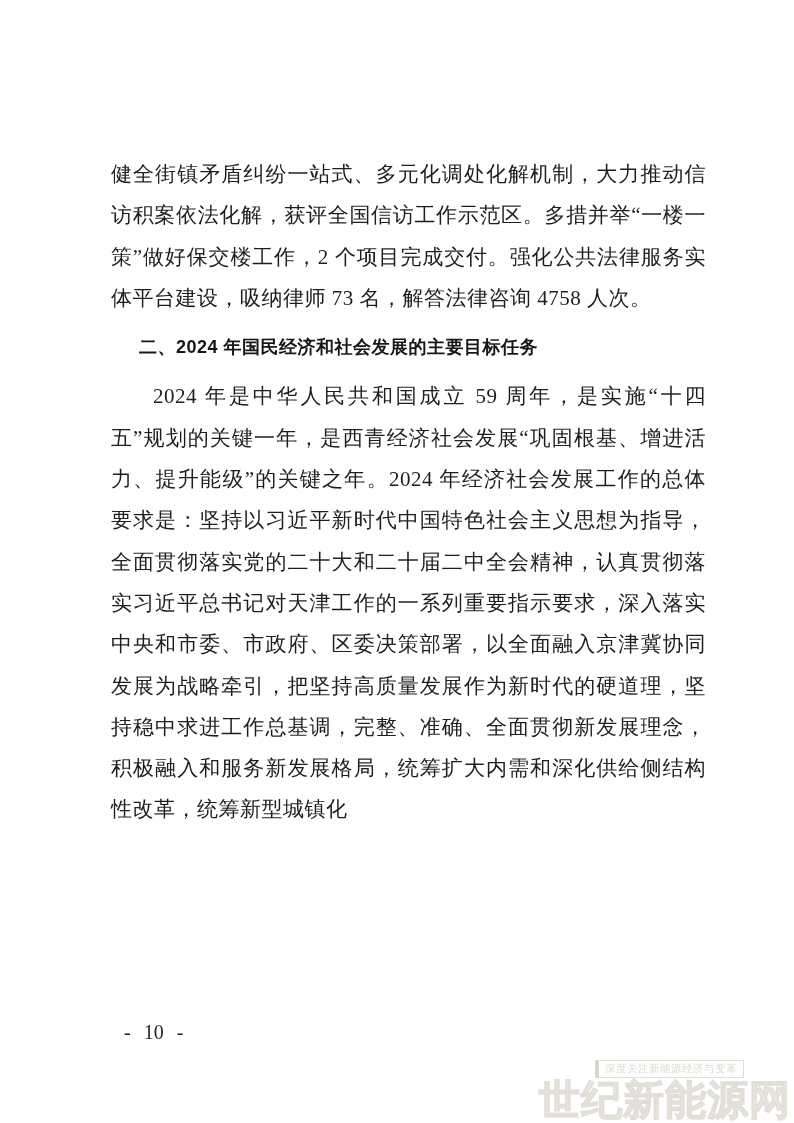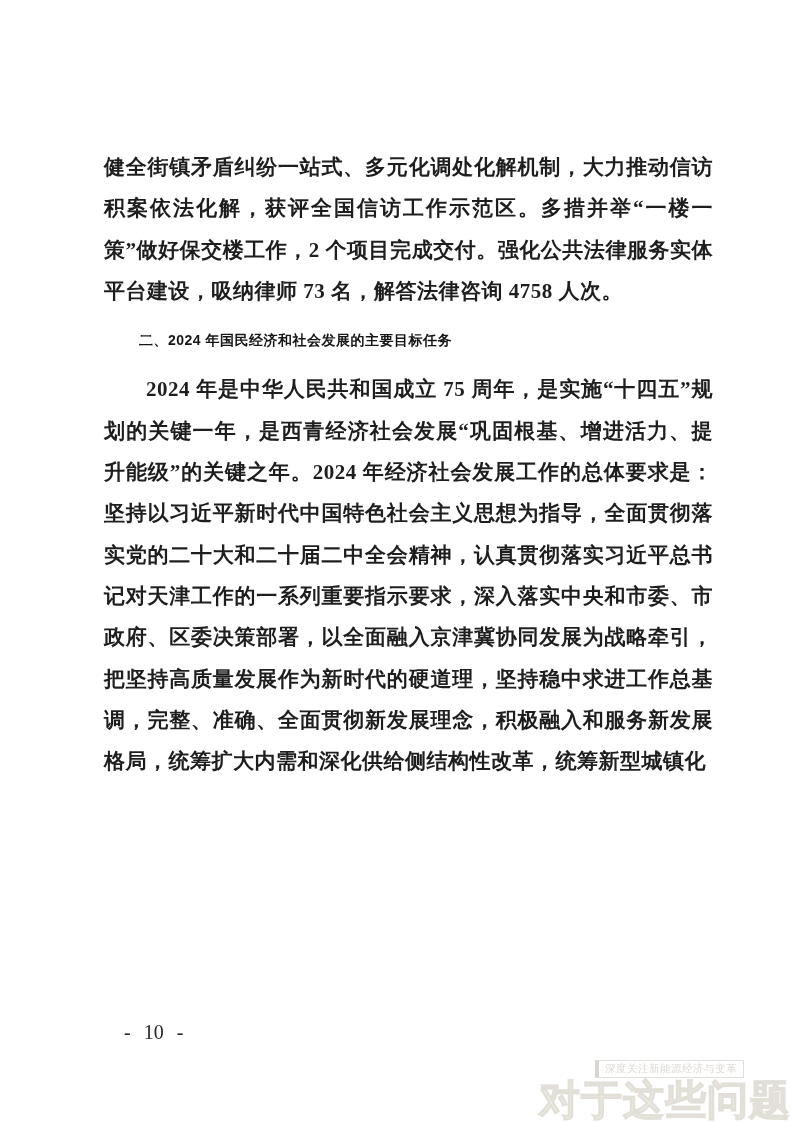--- a/index.html
+++ b/index.html
@@ -21,30 +21,29 @@
     top: 146px;
     width: 611px;
     font-size: 21px;
     line-height: 41.3px;
     letter-spacing: 0.5px;
     color: #1e1e1e;
     text-align: justify;
     text-justify: inter-character;
   }
   .para {
-    margin: 1px;
+    margin: 8px;
     text-indent: 2em;
-    font-weight: bold;
   }
   .para.no-indent {
     text-indent: 0;
   }
   .heading {
-    margin: 8px;
-    font-size: 14px;
+    margin: 0;
+    font-size: 18px;
     font-weight: 700;
     line-height: 41.3px;
     text-indent: 2em;
     font-family: "Liberation Sans", sans-serif;
     color: #161616;
     text-align: left;
   }
   .footer-pagenum {
     position: absolute;
     left: 124px;
@@ -96,23 +95,23 @@
   }
 </style>
 </head>
 <body>
 
 <div class="page">
 
   <div class="content">
     <p class="para no-indent">健全街镇矛盾纠纷一站式、多元化调处化解机制，大力推动信访积案依法化解，获评全国信访工作示范区。多措并举“一楼一策”做好保交楼工作，2 个项目完成交付。强化公共法律服务实体平台建设，吸纳律师 73 名，解答法律咨询 4758 人次。</p>
     <h2 class="heading">二、2024 年国民经济和社会发展的主要目标任务</h2>
-    <p class="para">2024 年是中华人民共和国成立 75 周年，是实施“十四五”规划的关键一年，是西青经济社会发展“巩固根基、增进活力、提升能级”的关键之年。2024 年经济社会发展工作的总体要求是：坚持以习近平新时代中国特色社会主义思想为指导，全面贯彻落实党的二十大和二十届二中全会精神，认真贯彻落实习近平总书记对天津工作的一系列重要指示要求，深入落实中央和市委、市政府、区委决策部署，以全面融入京津冀协同发展为战略牵引，把坚持高质量发展作为新时代的硬道理，坚持稳中求进工作总基调，完整、准确、全面贯彻新发展理念，积极融入和服务新发展格局，统筹扩大内需和深化供给侧结构性改革，统筹新型城镇化</p>
+    <p class="para">2024 年是中华人民共和国成立 59 周年，是实施“十四五”规划的关键一年，是西青经济社会发展“巩固根基、增进活力、提升能级”的关键之年。2024 年经济社会发展工作的总体要求是：坚持以习近平新时代中国特色社会主义思想为指导，全面贯彻落实党的二十大和二十届二中全会精神，认真贯彻落实习近平总书记对天津工作的一系列重要指示要求，深入落实中央和市委、市政府、区委决策部署，以全面融入京津冀协同发展为战略牵引，把坚持高质量发展作为新时代的硬道理，坚持稳中求进工作总基调，完整、准确、全面贯彻新发展理念，积极融入和服务新发展格局，统筹扩大内需和深化供给侧结构性改革，统筹新型城镇化</p>
   </div>
 
   <div class="footer-pagenum">- 10 -</div>
 
   <div class="watermark">
     <div class="wm-tagline">深度关注新能源经济与变革</div>
-    <div class="wm-title">对于这些问题</div>
+    <div class="wm-title">世纪新能源网</div>
   </div>
 
 </div>
 
 </body></html>

